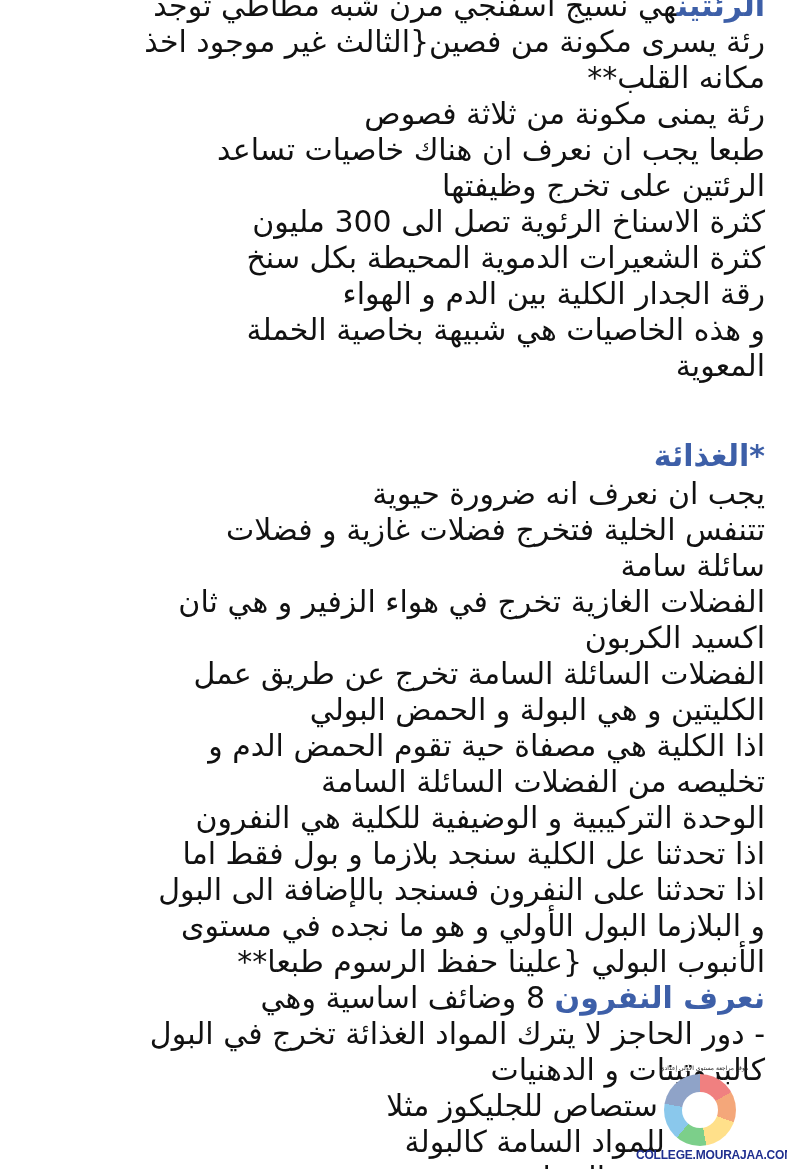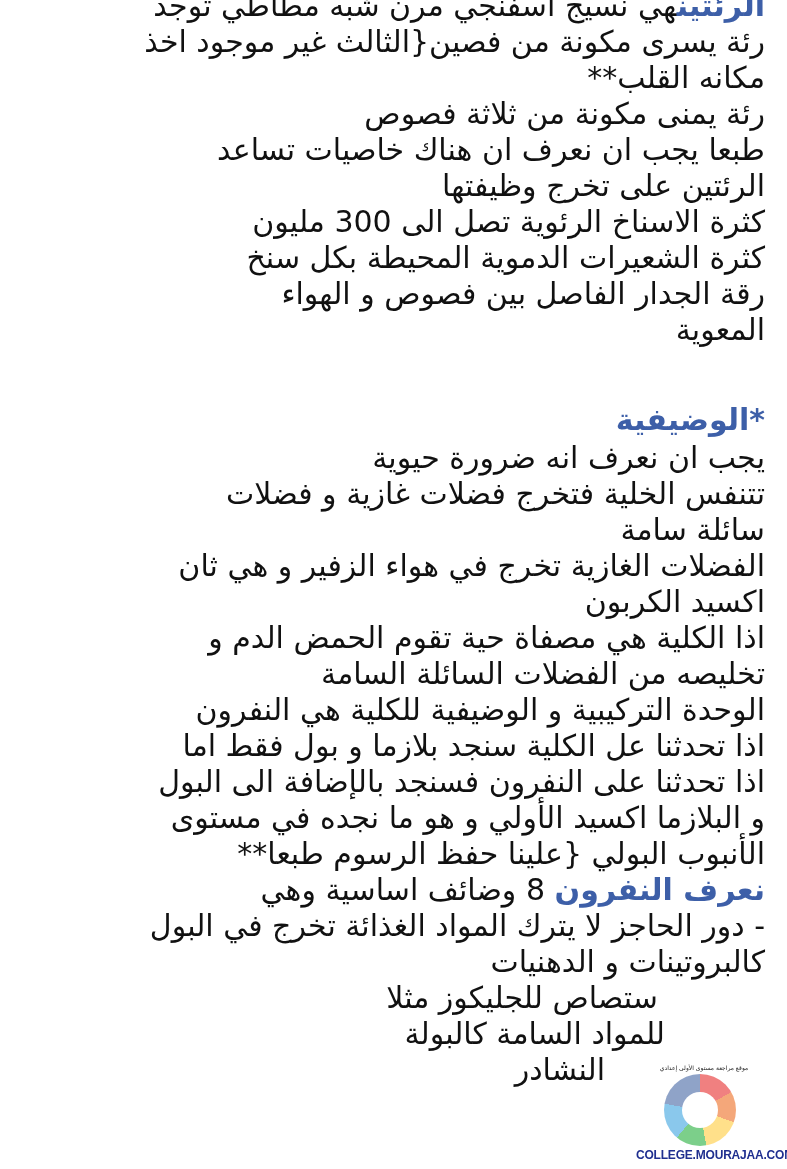--- a/index.html
+++ b/index.html
@@ -45,37 +45,40 @@
 
 <div class="page">
   <div class="line"><span class="blue">الرئتين</span><span>هي نسيج اسفنجي مرن شبه مطاطي توجد</span></div>
   <div class="line">رئة يسرى مكونة من فصين{الثالث غير موجود اخذ</div>
   <div class="line">مكانه القلب**</div>
   <div class="line">رئة يمنى مكونة من ثلاثة فصوص</div>
   <div class="line">طبعا يجب ان نعرف ان هناك خاصيات تساعد</div>
   <div class="line">الرئتين على تخرج وظيفتها</div>
   <div class="line">كثرة الاسناخ الرئوية تصل الى 300 مليون</div>
   <div class="line">كثرة الشعيرات الدموية المحيطة بكل سنخ</div>
-  <div class="line">رقة الجدار الفاصل بين فصوص و الهواء</div>
+  <div class="line">رقة الجدار الكلية بين الدم و الهواء</div>
+  <div class="line">و هذه الخاصيات هي شبيهة بخاصية الخملة</div>
   <div class="line">المعوية</div>
 
   <div class="gap"></div>
 
-  <div class="heading">*الوضيفية</div>
+  <div class="heading">*الغذائة</div>
   <div class="line">يجب ان نعرف انه ضرورة حيوية</div>
   <div class="line">تتنفس الخلية فتخرج فضلات غازية و فضلات</div>
   <div class="line">سائلة سامة</div>
   <div class="line">الفضلات الغازية تخرج في هواء الزفير و هي ثان</div>
   <div class="line">اكسيد الكربون</div>
+  <div class="line">الفضلات السائلة السامة تخرج عن طريق عمل</div>
+  <div class="line">الكليتين و هي البولة و الحمض البولي</div>
   <div class="line">اذا الكلية هي مصفاة حية تقوم الحمض الدم و</div>
   <div class="line">تخليصه من الفضلات السائلة السامة</div>
   <div class="line">الوحدة التركيبية و الوضيفية للكلية هي النفرون</div>
   <div class="line">اذا تحدثنا عل الكلية سنجد بلازما و بول فقط اما</div>
   <div class="line">اذا تحدثنا على النفرون فسنجد بالإضافة الى البول</div>
-  <div class="line">و البلازما اكسيد الأولي و هو ما نجده في مستوى</div>
+  <div class="line">و البلازما البول الأولي و هو ما نجده في مستوى</div>
   <div class="line">الأنبوب البولي {علينا حفظ الرسوم طبعا**</div>
 
   <div class="line"><span class="blue">نعرف النفرون</span><span> 8 وضائف اساسية وهي</span></div>
   <div class="line">- دور الحاجز لا يترك المواد الغذائة تخرج في البول</div>
   <div class="line">كالبروتينات و الدهنيات</div>
   <div class="line" style="margin-right:107px">ستصاص للجليكوز مثلا</div>
   <div class="line" style="margin-right:100px">للمواد السامة كالبولة</div>
   <div class="line" style="margin-right:160px">النشادر</div>
 </div>
 

